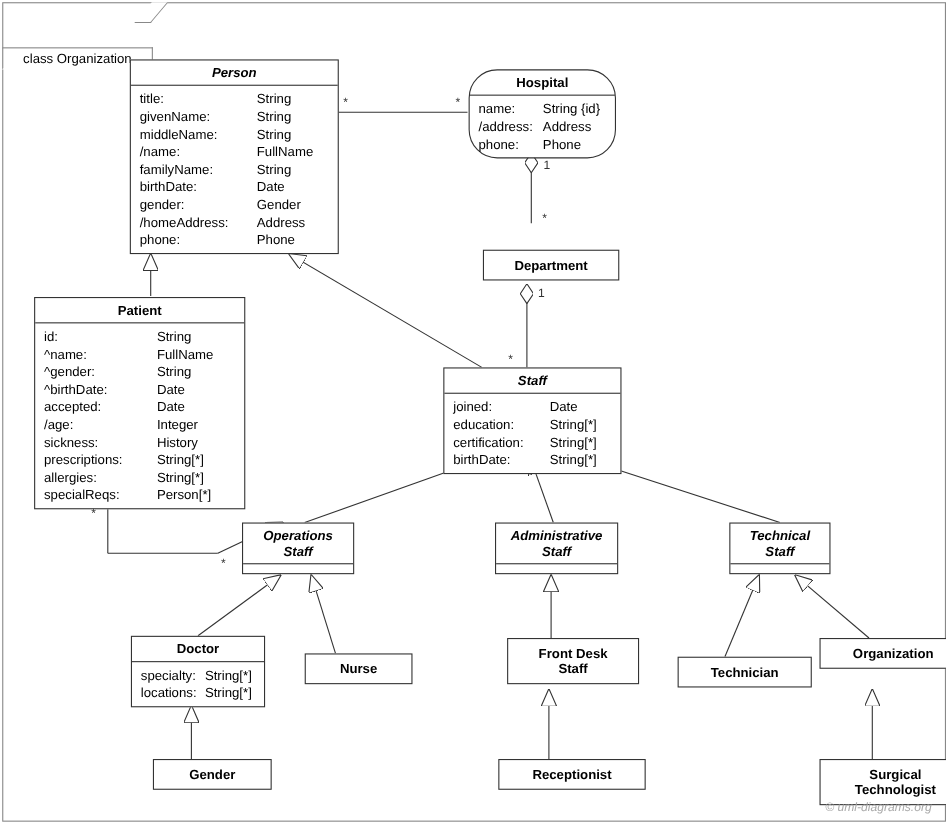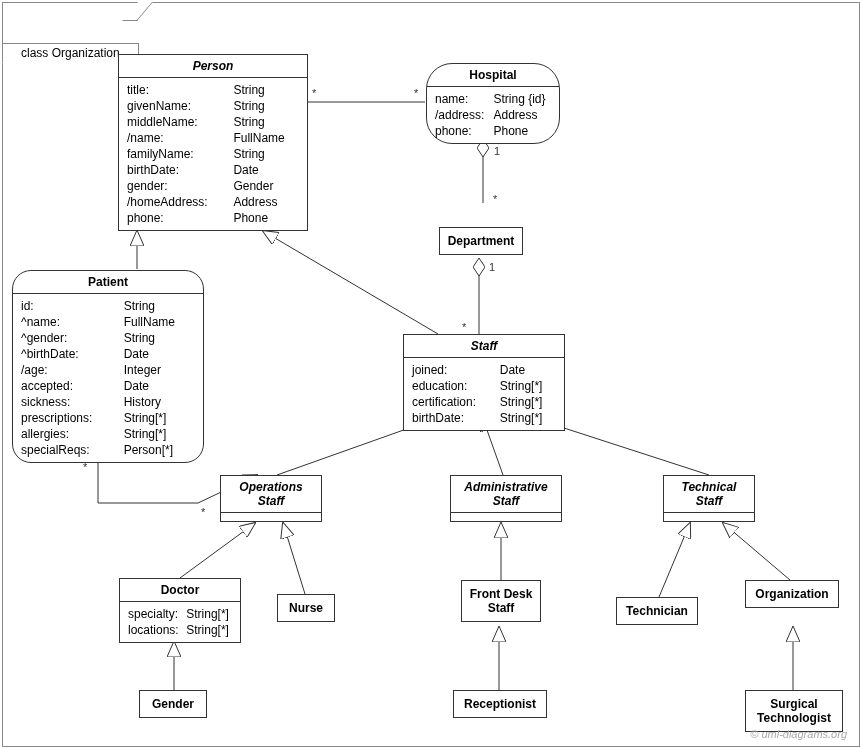--- a/index.html
+++ b/index.html
@@ -5,21 +5,21 @@
 body { margin:0; font-family: Arial, sans-serif; font-size:12px; background:#fff; }
 .frame { position:relative; width:856px; height:743px; border:1px solid #888; margin:2px; }
 .frame-tab { position:absolute; top:-1px; left:-1px; border:1px solid #888; border-bottom:1px solid #fff; padding:2px 18px; font-size:12px; background:#fff;margin-top:41px; }
 .frame-tab-corner { position:absolute; top:-1px; left:127px; width:14px; height:18px; background:#fff; border-right:1px solid #888; transform:skewX(-40deg); border-bottom:1px solid #888;}
 .cls { position:absolute; border:1px solid #333; background:#fff; }
 .cls .title { text-align:center; font-style:italic; font-weight:bold; padding:4px 6px; border-bottom:1px solid #333; }
 .cls .title.plain { font-style:normal; font-weight:bold; }
 .cls .body { padding:4px 6px; }
 .cls table { border-collapse:collapse; width:100%; font-size:12px; }
 .cls td { padding:1px 2px; vertical-align:top; white-space:nowrap;}
-.simple { position:absolute; border:1px solid #333; background:#fff; text-align:center; font-weight:bold; padding:6px 0;}
+.simple { position:absolute; border:1px solid #333; background:#fff; text-align:center; font-weight:bold; padding:6px 20px;}
 svg.lines { position:absolute; top:0; left:0; }
 .lbl { position:absolute; font-size:11px; color:#333; }
 .watermark { position:absolute; right:12px; bottom:6px; font-size:11px; color:#aaa; font-style:italic;}
 </style>
 </head>
 <body>
 
 <div class="frame">
   <div class="frame-tab">class Organization</div>
   <div class="frame-tab-corner"></div>
@@ -119,21 +119,21 @@
               <td>phone:</td>
               <td>Phone</td>
             </tr>
     </tbody>
         </table>
       </div>
   </div>
 
   <div class="simple" style="left:436px; top:224px; width:82px;">Department</div>
 
-  <div class="cls" style="left:9px; top:267px; width:190px;border-radius:19px;">
+  <div class="cls" style="left:28px; top:267px; width:190px;">
     <div class="title plain">Patient</div>
     <div class="body">
         <table>
       <tbody>
             <tr>
               <td>id:</td>
               <td>String</td>
             </tr>
       <tr>
               <td>^name:</td>
@@ -141,26 +141,26 @@
             </tr>
       <tr>
               <td>^gender:</td>
               <td>String</td>
             </tr>
       <tr>
               <td>^birthDate:</td>
               <td>Date</td>
             </tr>
       <tr>
+              <td>accepted:</td>
+              <td>Date</td>
+            </tr>
+      <tr>
               <td>/age:</td>
               <td>Integer</td>
-            </tr>
-      <tr>
-              <td>accepted:</td>
-              <td>Date</td>
             </tr>
       <tr>
               <td>sickness:</td>
               <td>History</td>
             </tr>
       <tr>
               <td>prescriptions:</td>
               <td>String[*]</td>
             </tr>
       <tr>

